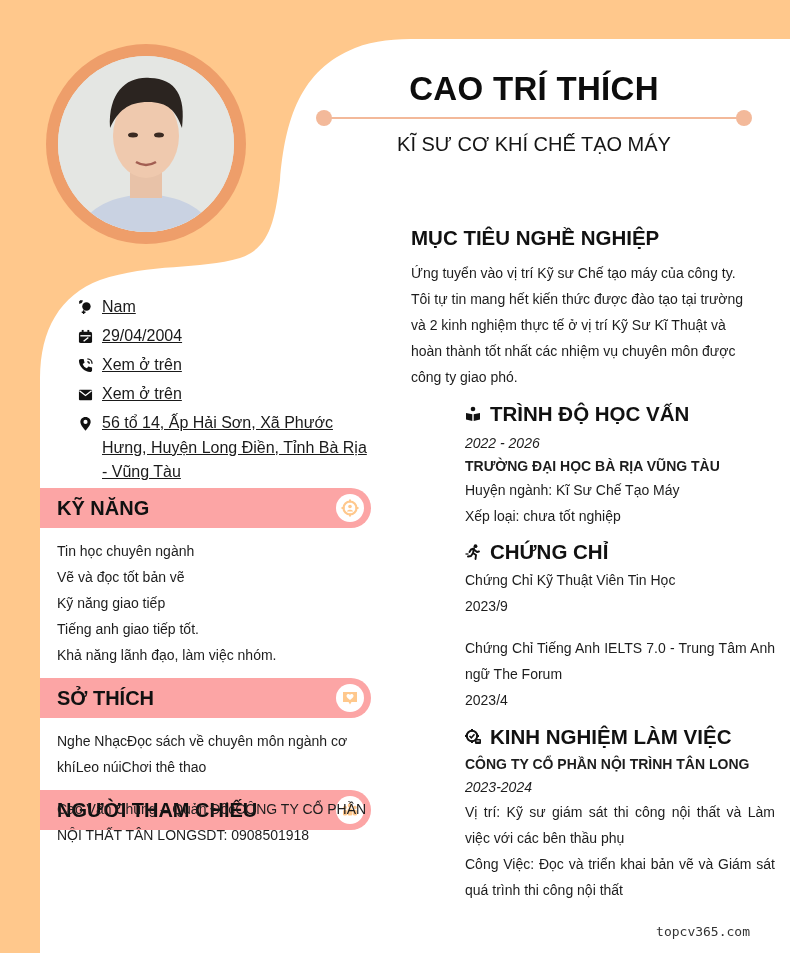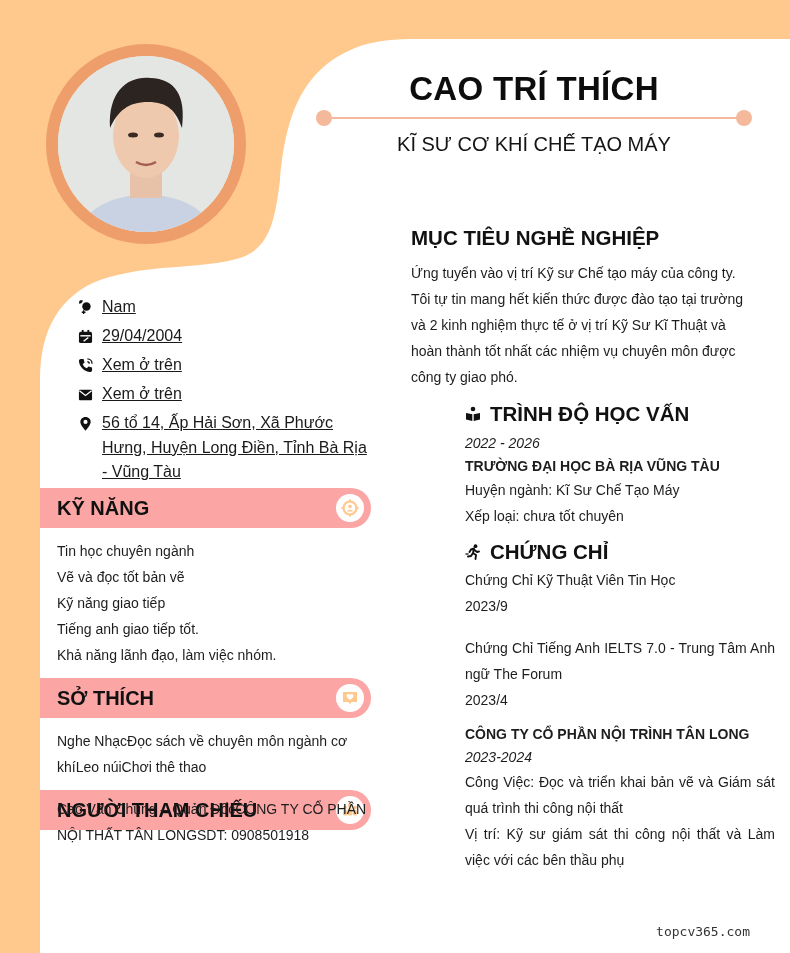--- a/index.html
+++ b/index.html
@@ -190,21 +190,21 @@
           <circle cx="8" cy="3" r="2.3" fill="#111"></circle>
           <path d="M1 7 L7.3 8.3 V15 L1 13.5 Z" fill="#111"></path>
           <path d="M15 7 L8.7 8.3 V15 L15 13.5 Z" fill="#111"></path>
         </svg>
     </span>
     <span>TRÌNH ĐỘ HỌC VẤN</span>
   </div>
   <div class="it" style="margin-top:2px;">2022 - 2026</div>
   <div class="b">TRƯỜNG ĐẠI HỌC BÀ RỊA VŨNG TÀU</div>
   <div>Huyện ngành: Kĩ Sư Chế Tạo Máy</div>
-  <div>Xếp loại: chưa tốt chuyên</div>
+  <div>Xếp loại: chưa tốt nghiệp</div>
 </div>
 
 <div class="rsec" style="top:537px;">
   <div class="h">
     <span class="hic">
       <svg viewBox="0 0 16 16">
           <circle cx="10.5" cy="2.2" r="1.9" fill="#111"></circle>
           <path d="M9 4.5 L6 5.5 L4.5 8 M9 4.5 L8 9 L11 11 L10.5 15 M8 9 L6 12 L3 12.5 M9.5 6 L12 8 L14 7.5" stroke="#111" stroke-width="1.9" fill="none" stroke-linecap="round" stroke-linejoin="round"></path>
           <path d="M0.5 10 H3.5" stroke="#111" stroke-width="1.3"></path>
         </svg>
@@ -216,19 +216,36 @@
     <div>2023/9</div>
   </div>
   <div class="gap"></div>
   <div>
     <div class="just">Chứng Chỉ Tiếng Anh IELTS 7.0 - Trung Tâm Anh ngữ The Forum</div>
     <div>2023/4</div>
   </div>
 </div>
 
 <div class="rsec" style="top:722px;">
+  <div class="h">
+    <span class="hic">
+      <svg viewBox="0 0 16 16">
+          <circle cx="7" cy="7" r="5.2" fill="none" stroke="#111" stroke-width="2"></circle>
+          <g fill="#111">
+            <rect x="6" y="0" width="2" height="2.5"></rect>
+            <rect x="0" y="6" width="2.5" height="2"></rect>
+            <rect x="6" y="11.5" width="2" height="2.5"></rect>
+            <rect x="11.5" y="6" width="2.5" height="2"></rect>
+          </g>
+          <path d="M4.5 7 L6.3 8.8 L9.5 5.3" stroke="#111" stroke-width="1.6" fill="none"></path>
+          <rect x="10" y="10" width="6" height="5" rx="1" fill="#111"></rect>
+          <rect x="11.5" y="11.5" width="3" height="1" fill="#fff"></rect>
+        </svg>
+    </span>
+    <span>KINH NGHIỆM LÀM VIỆC</span>
+  </div>
   <div class="b" style="margin-top:1px;">CÔNG TY CỔ PHẦN NỘI TRÌNH TÂN LONG</div>
   <div class="it">2023-2024</div>
+  <div class="just">Vị trí: Kỹ sư giám sát thi công nội thất và Làm việc với các bên thầu phụ</div>
   <div class="just">Công Việc: Đọc và triển khai bản vẽ và Giám sát quá trình thi công nội thất</div>
-  <div class="just">Vị trí: Kỹ sư giám sát thi công nội thất và Làm việc với các bên thầu phụ</div>
 </div>
 
 <div class="footer">topcv365.com</div>
 
 </body></html>

